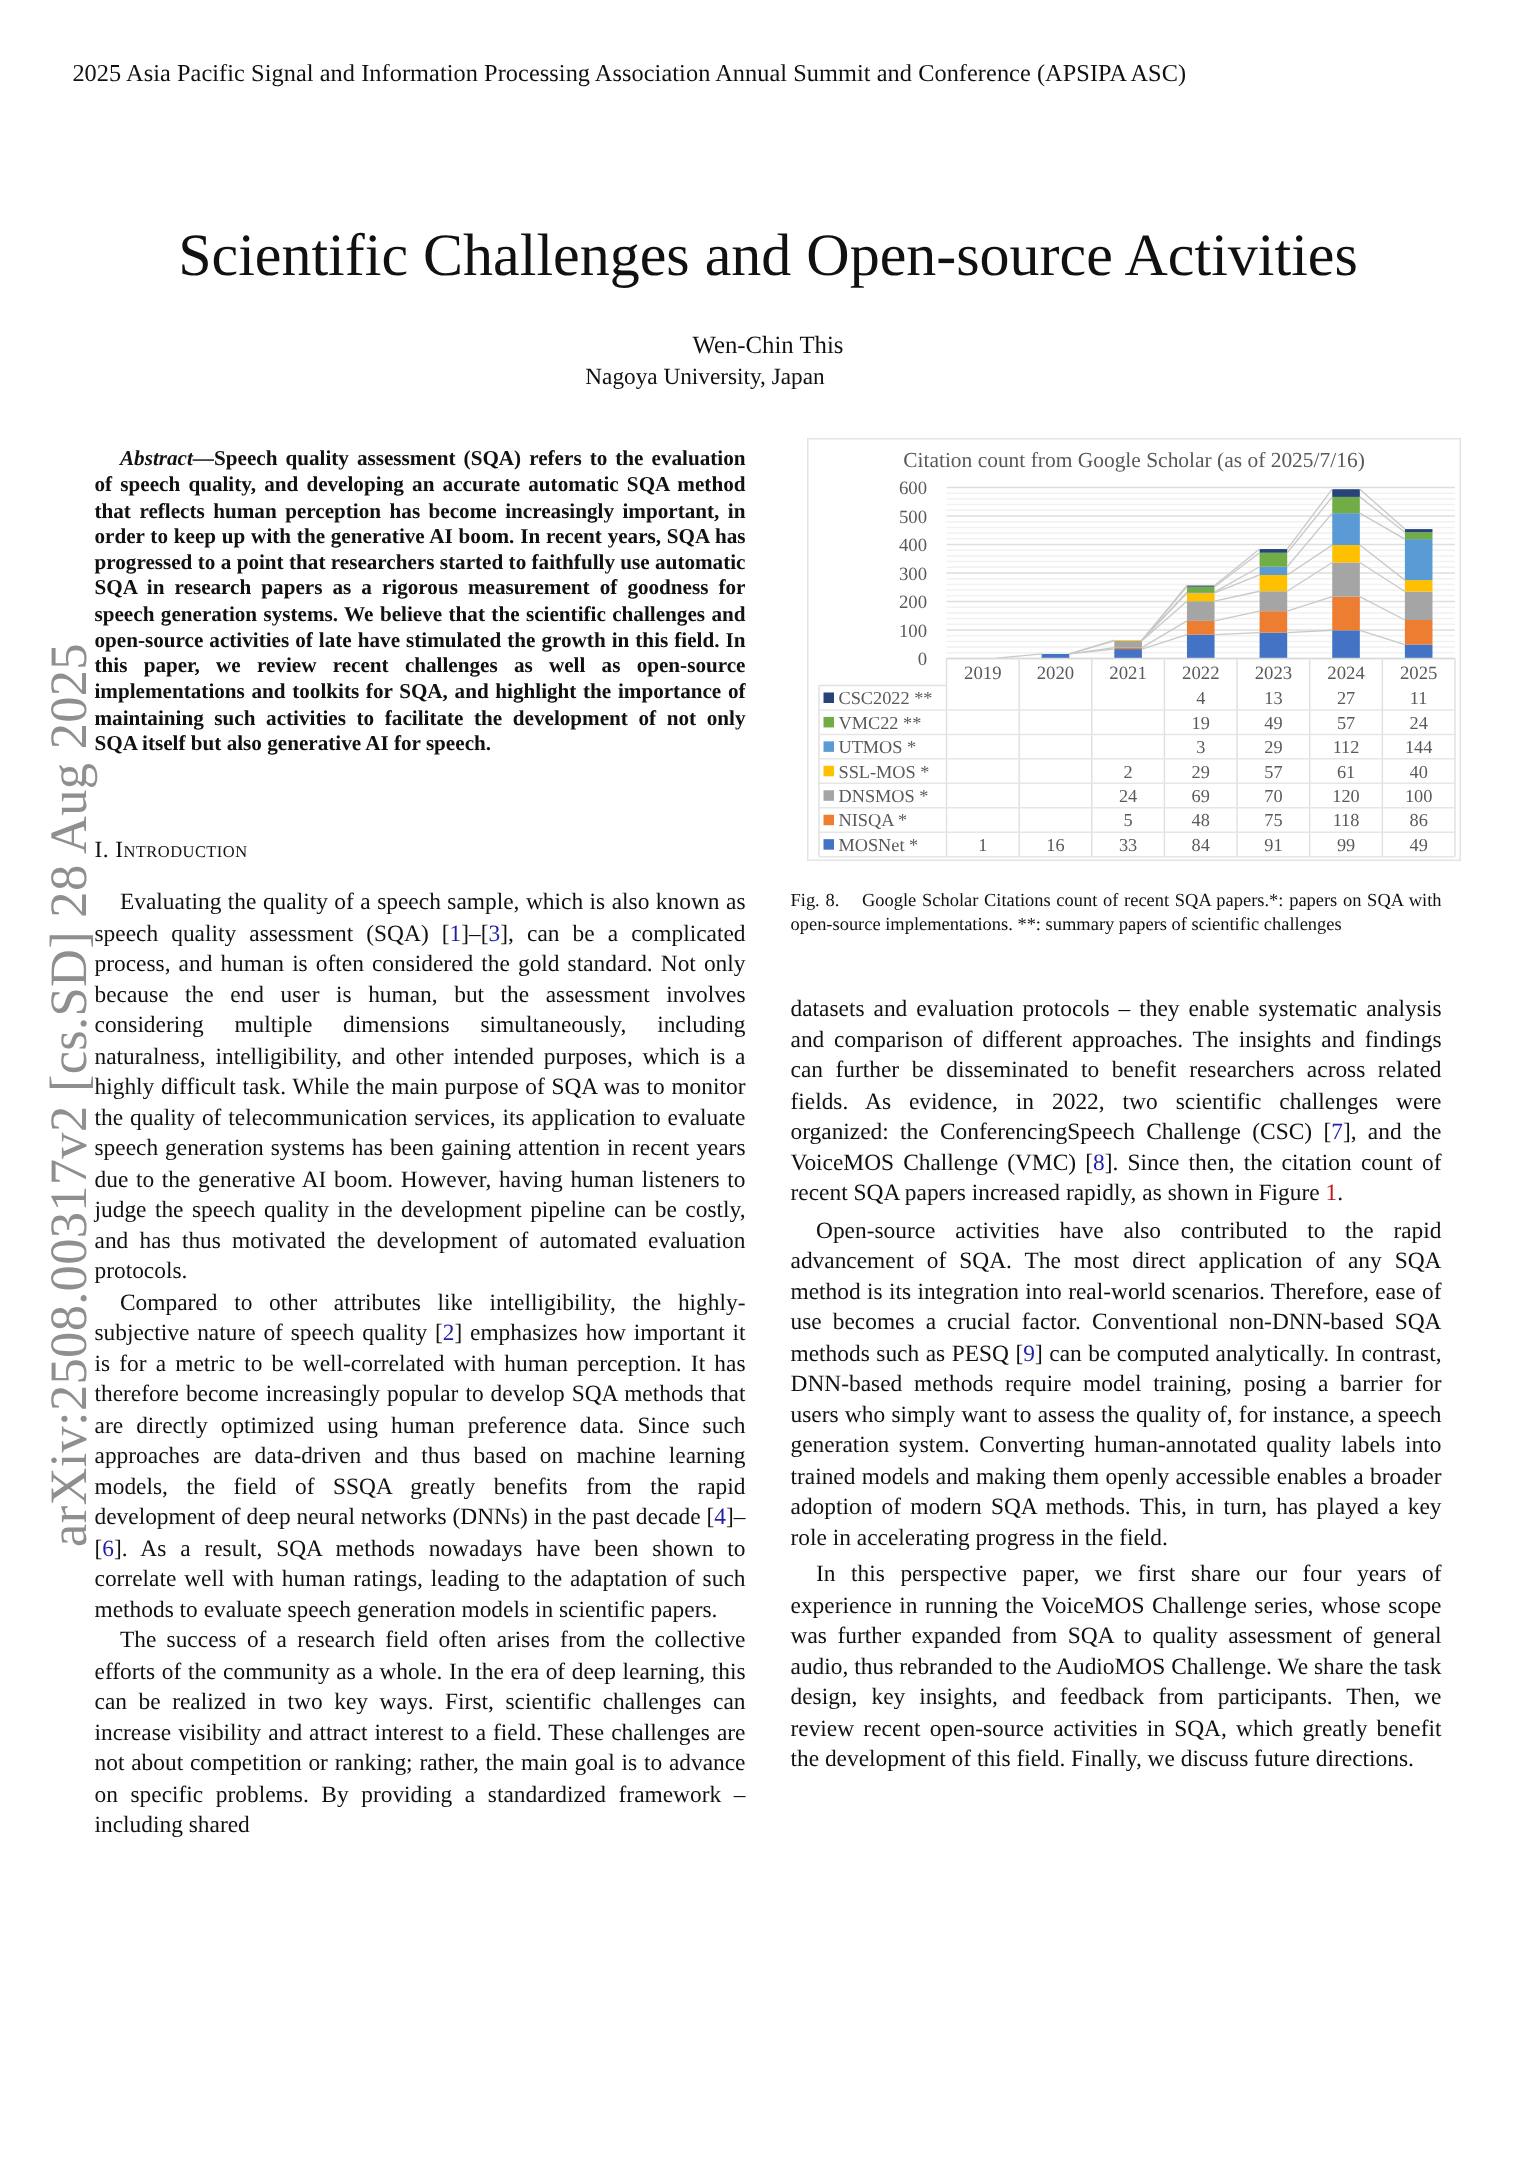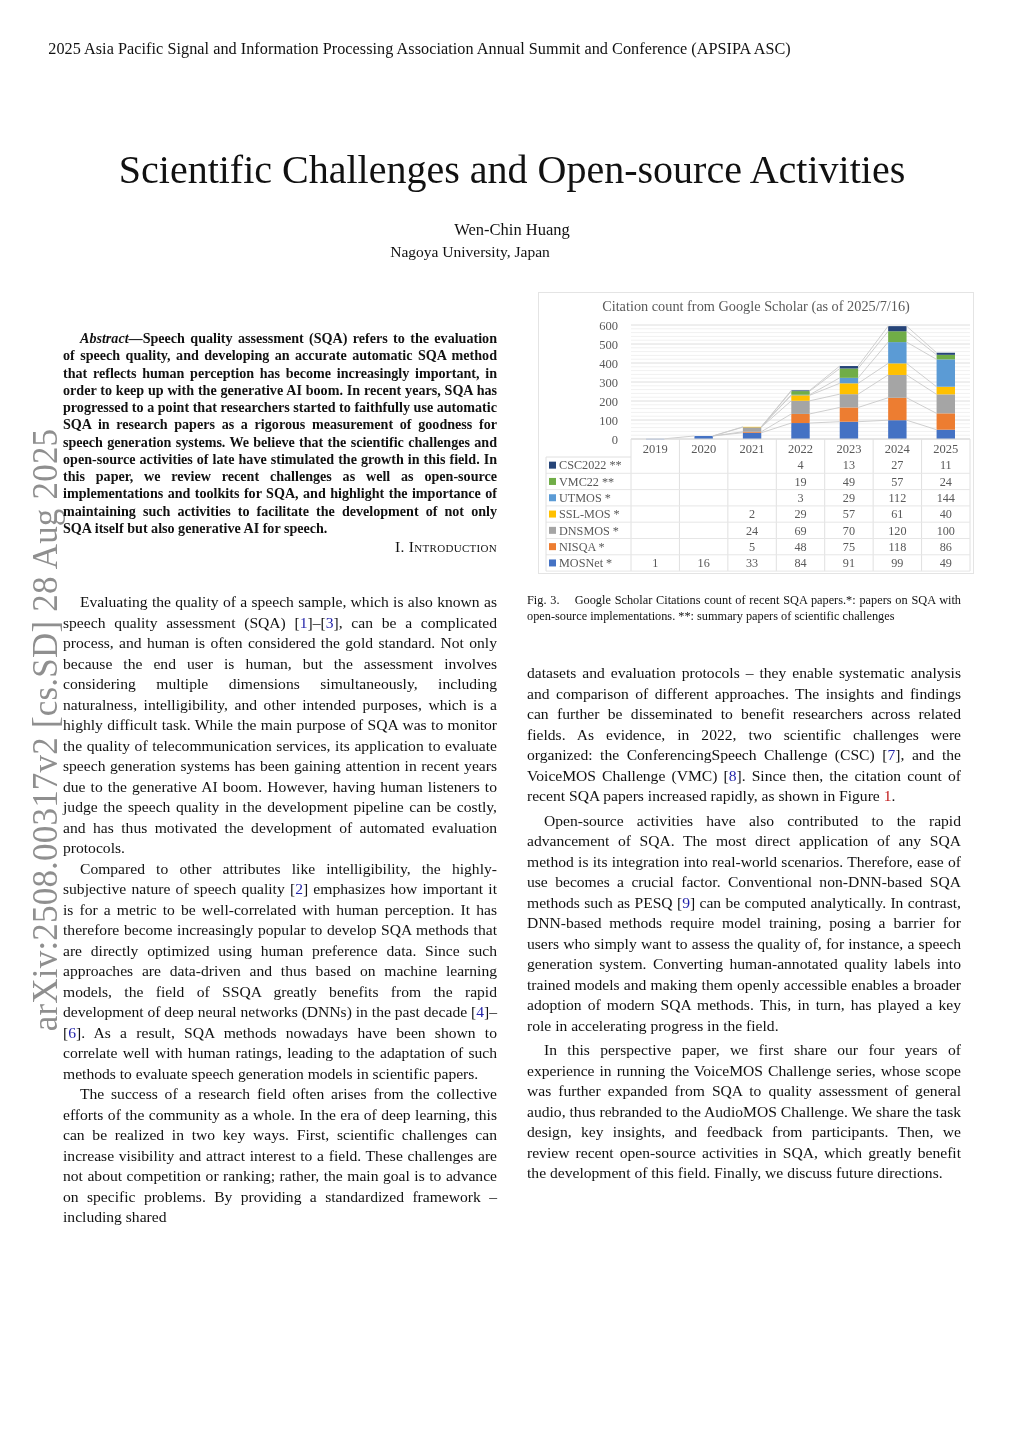--- a/index.html
+++ b/index.html
@@ -12,23 +12,23 @@
   .author { position: absolute; top: 220px; left: 0; width: 1024px; text-align: center; font-size: 16.5px; }
   .affil  { position: absolute; top: 243px; left: 0; width: 940px; text-align: center; font-size: 15.5px; }
   .arxiv { position: absolute; left: 46px; top: 730px; transform-origin: center center;
            transform: translate(-50%, -50%) rotate(-90deg); white-space: nowrap;
            font-size: 35px; color: #8f8f8f; letter-spacing: 0.2px; }
 
   .col { position: absolute; font-size: 15.6px; line-height: 20.5px; text-align: justify; }
   .col-left { left: 63px; width: 434px; margin-top: 27px; }
   .col-right { left: 527px; width: 434px; }
   .abstract { position: absolute; left: 63px; top: 298px; width: 434px; font-weight: bold;
-              font-size: 14.1px; line-height: 17.25px; text-align: justify; text-indent: 17px; margin-top: 32px; }
+              font-size: 14.1px; line-height: 17.25px; text-align: justify; text-indent: 17px; }
   .abstract .label { font-style: italic; }
-  .section-heading { position: absolute; left: 63px; top: 538px; width: 434px; text-align: right;
+  .section-heading { position: absolute; left: 63px; top: 558px; width: 434px; text-align: left;
                      font-size: 15.5px; font-variant: small-caps; letter-spacing: 0.3px; }
   p { margin: 0; text-indent: 17px; }
   .cite { color: #1f1fa8; }
   .figref { color: #c01818; }
 
   .figure { position: absolute; left: 538px; top: 292px; width: 436px; height: 222px; }
   .figure svg { display: block; }
   .caption { position: absolute; left: 527px; top: 593px; width: 434px; font-size: 12.3px; line-height: 15.5px;
              text-align: justify; }
   .caption p { text-indent: 0; }
@@ -36,21 +36,21 @@
 </head>
 <body>
 
 <div class="conf-header">2025 Asia Pacific Signal and Information Processing Association Annual Summit and Conference (APSIPA ASC)</div>
 
 <h1 class="title">
   <br>
   <span>Scientific Challenges and Open-source Activities</span>
 </h1>
 
-<div class="author">Wen-Chin Huang</div>
+<div class="author">Wen-Chin This</div>
 <div class="affil">Nagoya University, Japan</div>
 
 <div class="arxiv">arXiv:2508.00317v2  [cs.SD]  28 Aug 2025</div>
 
 <div class="abstract"><span class="label">Abstract</span><span>—</span><span>Speech quality assessment (SQA) refers to the evaluation of speech quality, and developing an accurate automatic SQA method that reflects human perception has become increasingly important, in order to keep up with the generative AI boom. In recent years, SQA has progressed to a point that researchers started to faithfully use automatic SQA in research papers as a rigorous measurement of goodness for speech generation systems. We believe that the scientific challenges and open-source activities of late have stimulated the growth in this field. In this paper, we review recent challenges as well as open-source implementations and toolkits for SQA, and highlight the importance of maintaining such activities to facilitate the development of not only SQA itself but also generative AI for speech.</span></div>
 
 <div class="section-heading">
   <span>I.</span>
   <span>Introduction</span>
 </div>
@@ -240,20 +240,20 @@
       <text x="214.07142857142858" y="275.25" text-anchor="middle" font-size="12.2" fill="#595959" font-family="Liberation Serif, serif">33</text>
       <text x="262.5" y="275.25" text-anchor="middle" font-size="12.2" fill="#595959" font-family="Liberation Serif, serif">84</text>
       <text x="310.92857142857144" y="275.25" text-anchor="middle" font-size="12.2" fill="#595959" font-family="Liberation Serif, serif">91</text>
       <text x="359.3571428571429" y="275.25" text-anchor="middle" font-size="12.2" fill="#595959" font-family="Liberation Serif, serif">99</text>
       <text x="407.7857142857143" y="275.25" text-anchor="middle" font-size="12.2" fill="#595959" font-family="Liberation Serif, serif">49</text>
       <line x1="8" x2="8" y1="165" y2="279.1" stroke="#e0e0e0"></line>
     </svg>
 </div>
 
 <div class="caption">
-  <p><span>Fig. 3.</span>&nbsp;&nbsp;&nbsp; <span>Google Scholar Citations count of recent SQA papers.*: papers on SQA with open-source implementations. **: summary papers of scientific challenges</span></p>
+  <p><span>Fig. 8.</span>&nbsp;&nbsp;&nbsp; <span>Google Scholar Citations count of recent SQA papers.*: papers on SQA with open-source implementations. **: summary papers of scientific challenges</span></p>
 </div>
 
 <div class="col col-right" style="top:663px;" id="right-col">
     <p style="text-indent: 0px;"><span>datasets and evaluation protocols – they enable systematic analysis and comparison of different approaches. The insights and findings can further be disseminated to benefit researchers across related fields. As evidence, in 2022, two scientific challenges were organized: the ConferencingSpeech Challenge (CSC) [</span><span class="cite">7</span><span>], and the VoiceMOS Challenge (VMC) [</span><span class="cite">8</span><span>]. Since then, the citation count of recent SQA papers increased rapidly, as shown in Figure </span><span class="figref">1</span><span>.</span></p>
     <p style="margin-top: 4px;"><span>Open-source activities have also contributed to the rapid advancement of SQA. The most direct application of any SQA method is its integration into real-world scenarios. Therefore, ease of use becomes a crucial factor. Conventional non-DNN-based SQA methods such as PESQ [</span><span class="cite">9</span><span>] can be computed analytically. In contrast, DNN-based methods require model training, posing a barrier for users who simply want to assess the quality of, for instance, a speech generation system. Converting human-annotated quality labels into trained models and making them openly accessible enables a broader adoption of modern SQA methods. This, in turn, has played a key role in accelerating progress in the field.</span></p>
     <p style="margin-top: 4px;"><span>In this perspective paper, we first share our four years of experience in running the VoiceMOS Challenge series, whose scope was further expanded from SQA to quality assessment of general audio, thus rebranded to the AudioMOS Challenge. We share the task design, key insights, and feedback from participants. Then, we review recent open-source activities in SQA, which greatly benefit the development of this field. Finally, we discuss future directions.</span></p>
   </div>
 
 </body></html>

